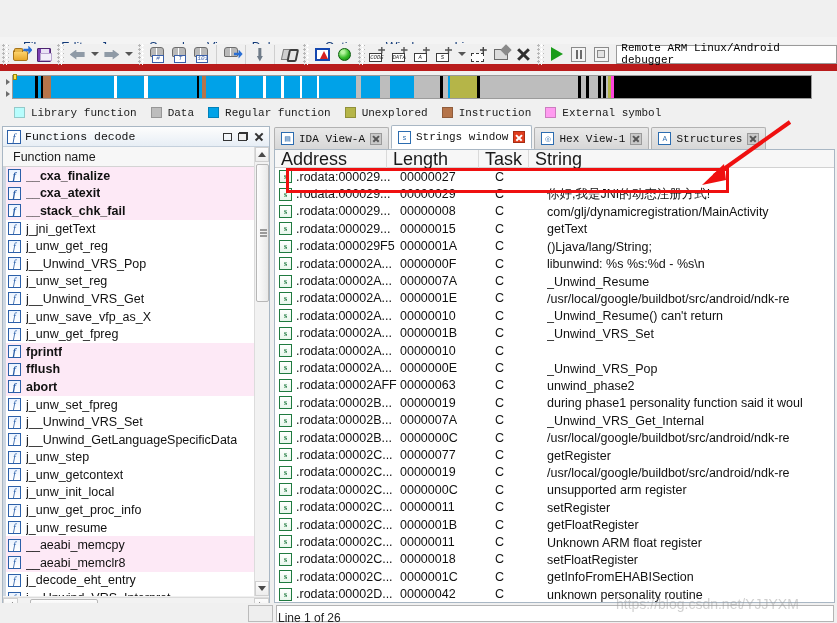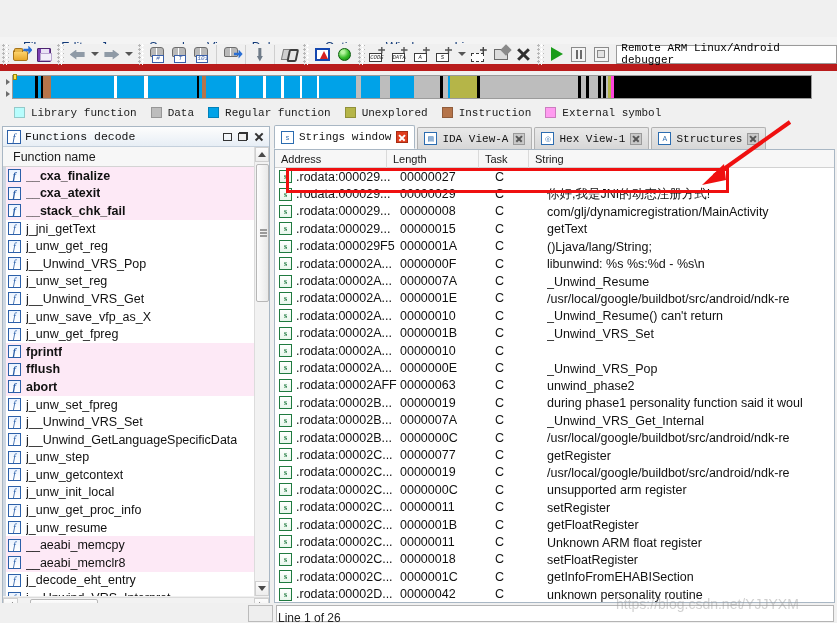--- a/index.html
+++ b/index.html
@@ -362,21 +362,21 @@
   .tab:not(.active) .tclose::before,.tab:not(.active) .tclose::after{background:#555;}
 
   .strings-area{
     position:absolute; left:0; top:24px; right:0; bottom:0;
     background:#fff; border:1px solid #a9b7c4; border-top:none;
     overflow:hidden;
   }
   .s-colhdr{
     height:18px; display:flex; 
     background:#f7f7f7; border-bottom:1px solid #d2d2d2;
-    font-size:11px; color:#1a1a1a;
+    font-size:18px; color:#1a1a1a;
   }
   .s-colhdr div{ border-right:1px solid #dadada; height:18px; line-height:18px; padding-left:6px; }
   .c-addr{ width:112px; }
   .c-len{ width:92px; }
   .c-type{ width:50px; }
   .c-str{ flex:1; border-right:none !important; }
 
   .srow{
     display:flex; align-items:center; height:17.4px;
     font-size:12.5px; color:#111; white-space:nowrap;
@@ -806,28 +806,28 @@
         <div class="thumb"></div>
       </div>
       <div class="btn">
           <i class="tri-rt"></i>
         </div>
     </div>
   </div>
 
   <div class="rpanel">
     <div class="tabbar" id="tabbar">
+        <div class="tab">
+          <span class="tico">▤</span>
+          <span>IDA View-A</span>
+          <span class="tclose"></span>
+        </div>
         <div class="tab active">
           <span class="tico">s</span>
           <span>Strings window</span>
-          <span class="tclose"></span>
-        </div>
-        <div class="tab">
-          <span class="tico">▤</span>
-          <span>IDA View-A</span>
           <span class="tclose"></span>
         </div>
         <div class="tab">
           <span class="tico">◎</span>
           <span>Hex View-1</span>
           <span class="tclose"></span>
         </div>
         <div class="tab">
           <span class="tico">A</span>
           <span>Structures</span>

